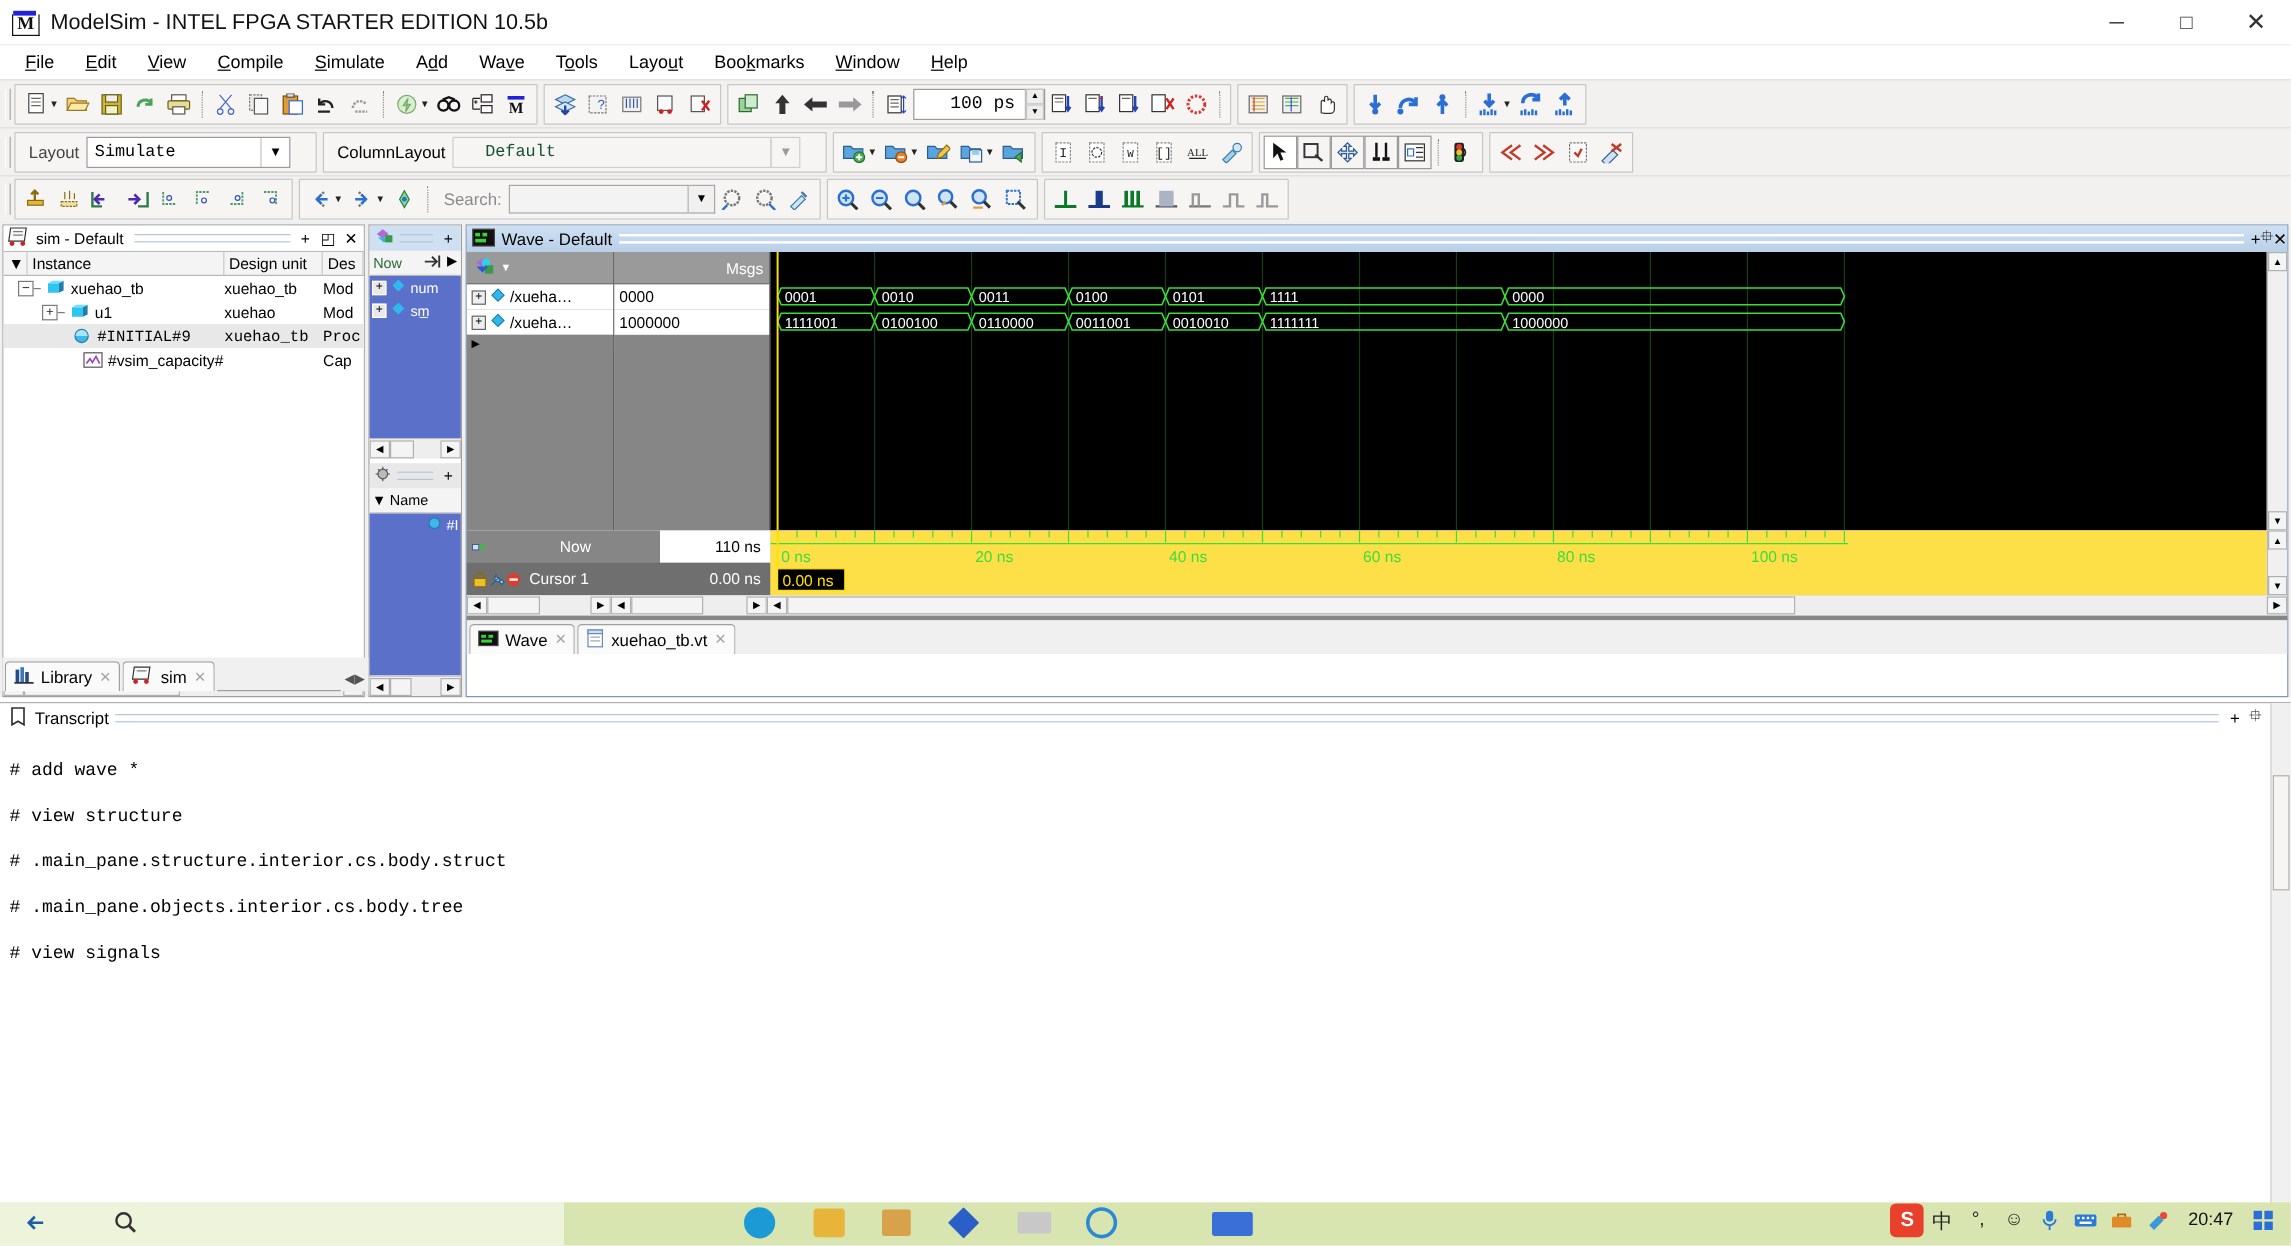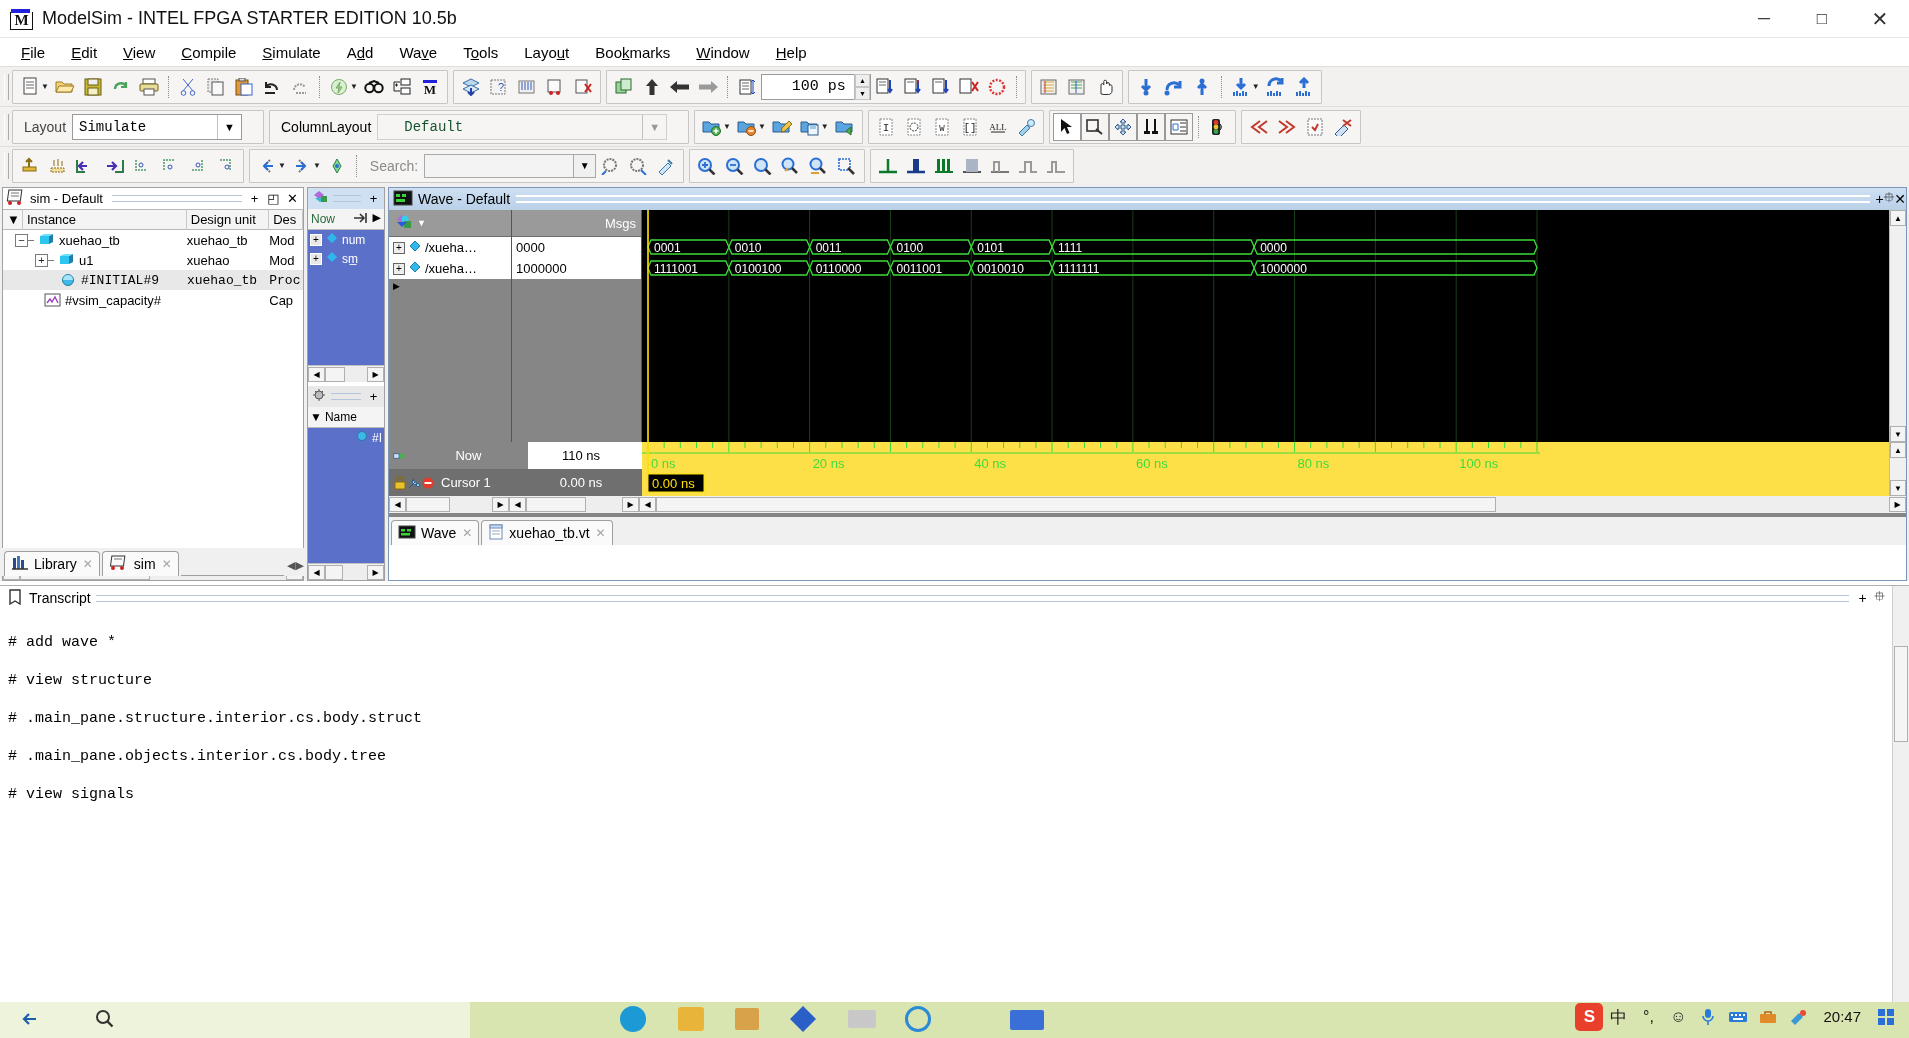--- a/index.html
+++ b/index.html
@@ -174,21 +174,21 @@
   .whead.right { justify-content:flex-end; }
   .wrow { height: 21px; display:flex; align-items:center; font-size:13px; background:#fff; color:#000; padding-left:4px; white-space:nowrap;}
   .wrow.gray { background:#868686; }
   .wvrow { height:21px; display:flex; align-items:center; font-size:13px; background:#fff; padding-left:4px; font-family:"Liberation Sans",sans-serif;}
   .wcanvas { flex:1; background:#000; position:relative; overflow:hidden;}
   .wfooter { display:flex; height: 54px; }
   .cursbox { width: 253px; background:#868686; }
   .cursrow { height:27px; display:flex; align-items:center; font-size:13px; color:#fff; }
   .cursrow.sel { background:#6f6f6f; }
   .cursrow .nm { flex:1; padding-left:4px; }
-  .cursrow .vl { width: 114px; text-align:center; padding-right:8px; background:#fff; color:#000; height:27px; line-height:27px;}
+  .cursrow .vl { width: 92px; text-align:right; padding-right:8px; background:#fff; color:#000; height:27px; line-height:27px;}
   .cursrow.sel .vl { background:#6f6f6f; color:#fff;}
 
   
   .transcript { position:absolute; left:0; right:0; top: 585px; bottom: 24px; background:#fff; border-top:1px solid #b0b0b0;}
   .tr-title { height:24px; display:flex; align-items:center; font-size:14px; padding-left:6px;}
   .tr-title .rule { flex:1; height:7px; border-top:1px solid #b6c6da; border-bottom:1px solid #b6c6da; margin:0 5px;}
   .tr-body {
     font-family: "Liberation Mono", monospace; font-size: 15px; line-height: 19px;
     padding: 4px 8px; color:#000; white-space: pre; overflow: hidden; height: 210px;
   }
@@ -940,21 +940,21 @@
                   <path d="M3 7a5 5 0 0 1 10 0" fill="#a8e4f7"></path>
                 </svg>
             </span>
             <span>#INITIAL#9</span>
           </div>
           <div class="tcell" style="width:83px">xuehao_tb</div>
           <div class="tcell" style="width:34px">Proc</div>
         </div>
 
         <div class="trow">
-          <div class="tcell" style="width:185px;padding-left:24px;display:flex;align-items:flex-start">
+          <div class="tcell" style="width:185px;padding-left:49px;display:flex;align-items:flex-start">
             <span style="width:13px;display:inline-block"></span>
             <span class="ticon">
               <svg width="17" height="14" viewBox="0 0 17 14">
                   <rect x="1" y="1" width="15" height="12" fill="#fff" stroke="#555"></rect>
                   <path d="M3 10l3-4 2 3 3-5 3 6" stroke="#a040c0" fill="none" stroke-width="1.4"></path>
                 </svg>
             </span>
             <span>#vsim_capacity#</span>
           </div>
           <div class="tcell" style="width:83px"></div>

